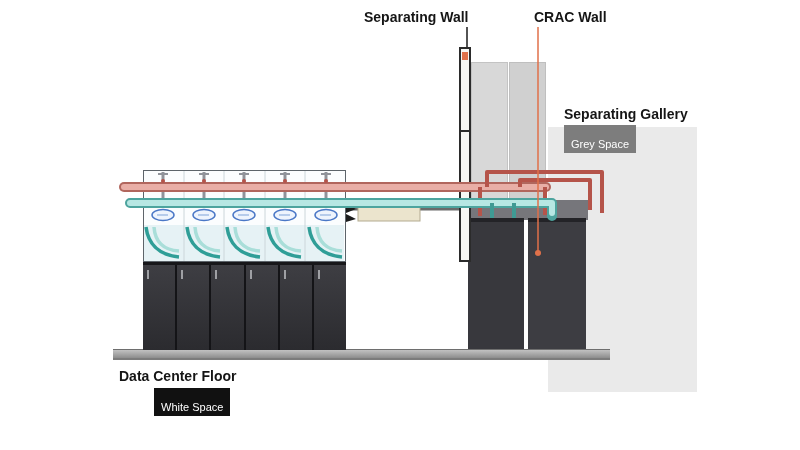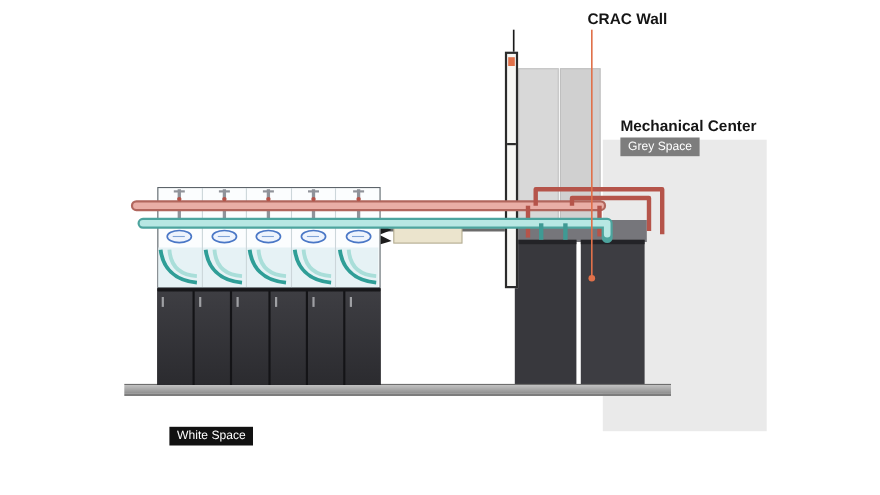--- a/index.html
+++ b/index.html
@@ -1,19 +1,19 @@
 <!DOCTYPE html>
 <html><head>
 <meta charset="utf-8">
 <style>
   html,body{margin:0;padding:0;background:#fff;}
   .canvas{position:relative;width:800px;height:450px;background:#ffffff;font-family:"Liberation Sans",sans-serif;overflow:hidden;}
   .abs{position:absolute;}
   .label{position:absolute;font-weight:bold;font-size:14px;color:#151515;white-space:nowrap;z-index:7;}
-  .badge{position:absolute;font-size:11px;color:#ffffff;padding:2px 7px 3px;white-space:nowrap;z-index:7;}
+  .badge{position:absolute;font-size:11px;color:#ffffff;padding:13px 7px 3px;white-space:nowrap;z-index:7;}
   .grey-region{left:548px;top:127px;width:149px;height:265px;background:#eaeaea;z-index:1;}
   .panel-a{left:471px;top:62px;width:37px;height:140px;background:#d8d8d8;border:1px solid #c3c3c3;box-sizing:border-box;z-index:2;}
   .panel-b{left:509px;top:62px;width:37px;height:140px;background:#d0d0d0;border:1px solid #bfbfbf;box-sizing:border-box;z-index:2;}
   .mech-base{left:470px;top:200px;width:118px;height:20px;background:#76767b;z-index:2;}
   .crac{background:#38383d;border-top:4px solid #232327;box-sizing:border-box;z-index:3;}
   .crac.left{left:468px;top:218px;width:56px;height:132px;}
   .crac.right{left:528px;top:218px;width:58px;height:132px;background:#3d3d42;}
   .slab{left:113px;top:349px;width:497px;height:8px;background:linear-gradient(#c2c2c2,#8d8d8d);border-top:1px solid #6e6e6e;border-bottom:2px solid #7c7c7c;z-index:3;}
   .racks{left:143px;top:262px;width:203px;height:88px;background:#141417;border-top:3px solid #17171a;display:flex;gap:2px;box-sizing:border-box;z-index:4;}
   .cab{flex:1;background:linear-gradient(180deg,#3e3e43,#2b2b2f);position:relative;}
@@ -158,18 +158,20 @@
       </g>
     </g>
 
     <g>
       <line x1="467" y1="27" x2="467" y2="47" stroke="#1a1a1a" stroke-width="1.5"></line>
       <line x1="538" y1="27" x2="538" y2="253" stroke="#e0714a" stroke-width="1.5"></line>
       <circle cx="538" cy="253" r="3" fill="#e0714a"></circle>
     </g>
   </svg>
 
+  <div class="label" style="left:364px;top:9px;">Separating Wall</div>
   <div class="label" style="left:534px;top:9px;">CRAC Wall</div>
-  <div class="label" style="left:564px;top:106px;">Mechanical Center</div>
+  <div class="label" style="left:564px;top:106px;">Separating Gallery</div>
   <div class="badge" style="left:564px;top:125px;background:#7d7d7d;">Grey Space</div>
+  <div class="label" style="left:119px;top:368px;">Data Center Floor</div>
   <div class="badge" style="left:119px;top:388px;background:#111111;margin-left:35px;">White Space</div>
 
 </div>
 
 </body></html>

